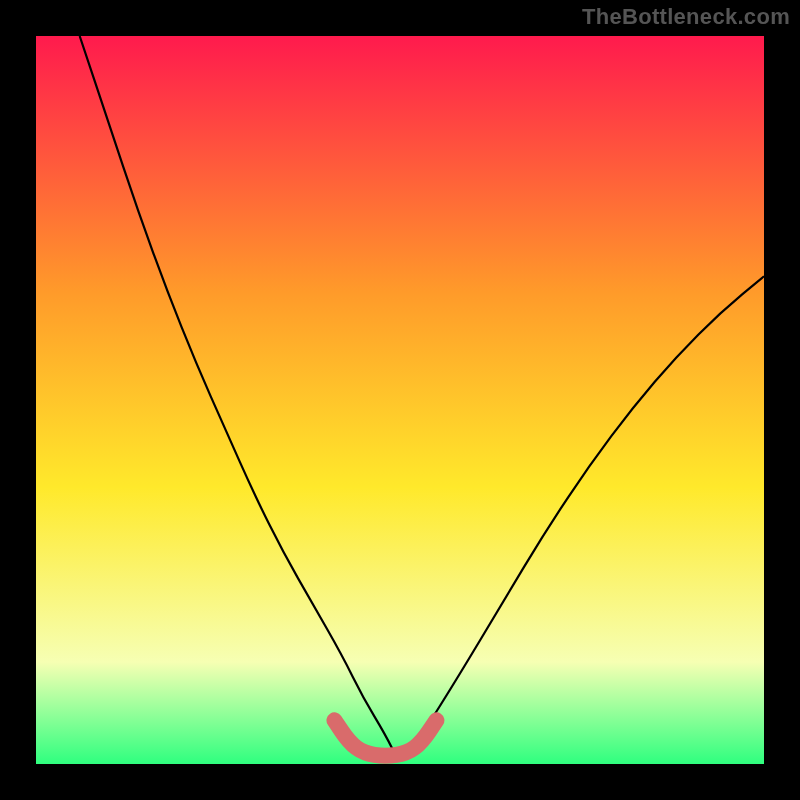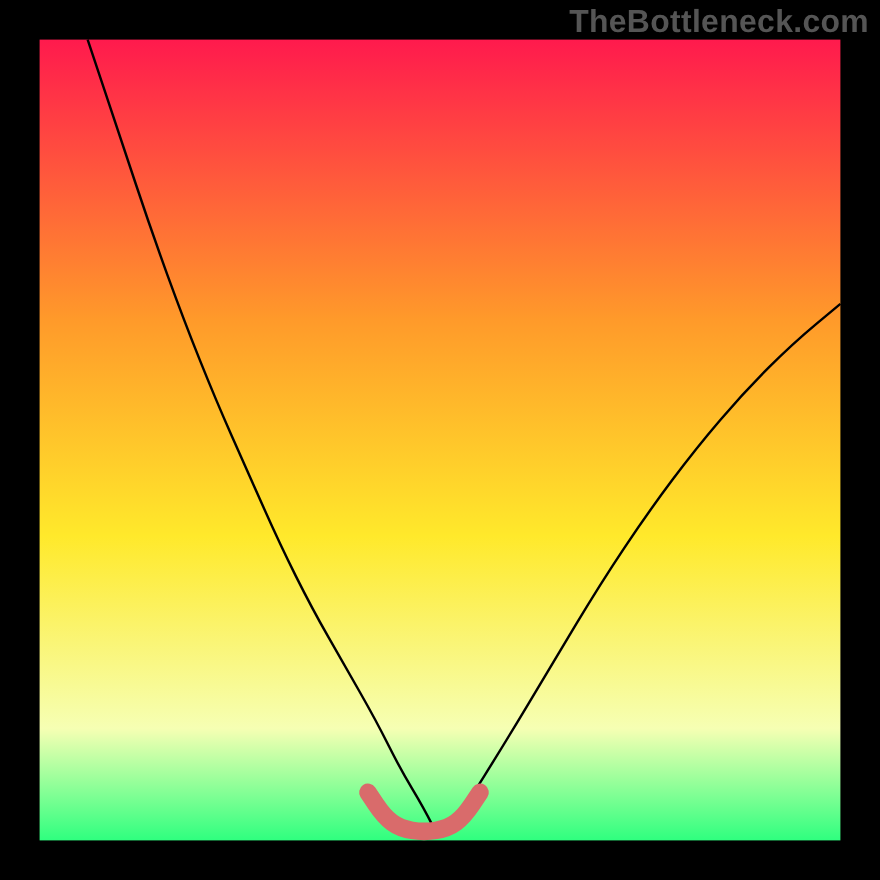--- a/index.html
+++ b/index.html
@@ -15,21 +15,21 @@
     position: relative;
     width: 800px;
     height: 800px;
     background: #000;
   }
   .watermark {
     position: absolute;
     top: 4px;
     right: 10px;
     color: #555;
-    font-size: 29px;
+    font-size: 22px;
     font-weight: bold;
     letter-spacing: 0.3px;
     user-select: none;
   }
   svg {
     position: absolute;
     top: 0;
     left: 0;
   }
 </style>

